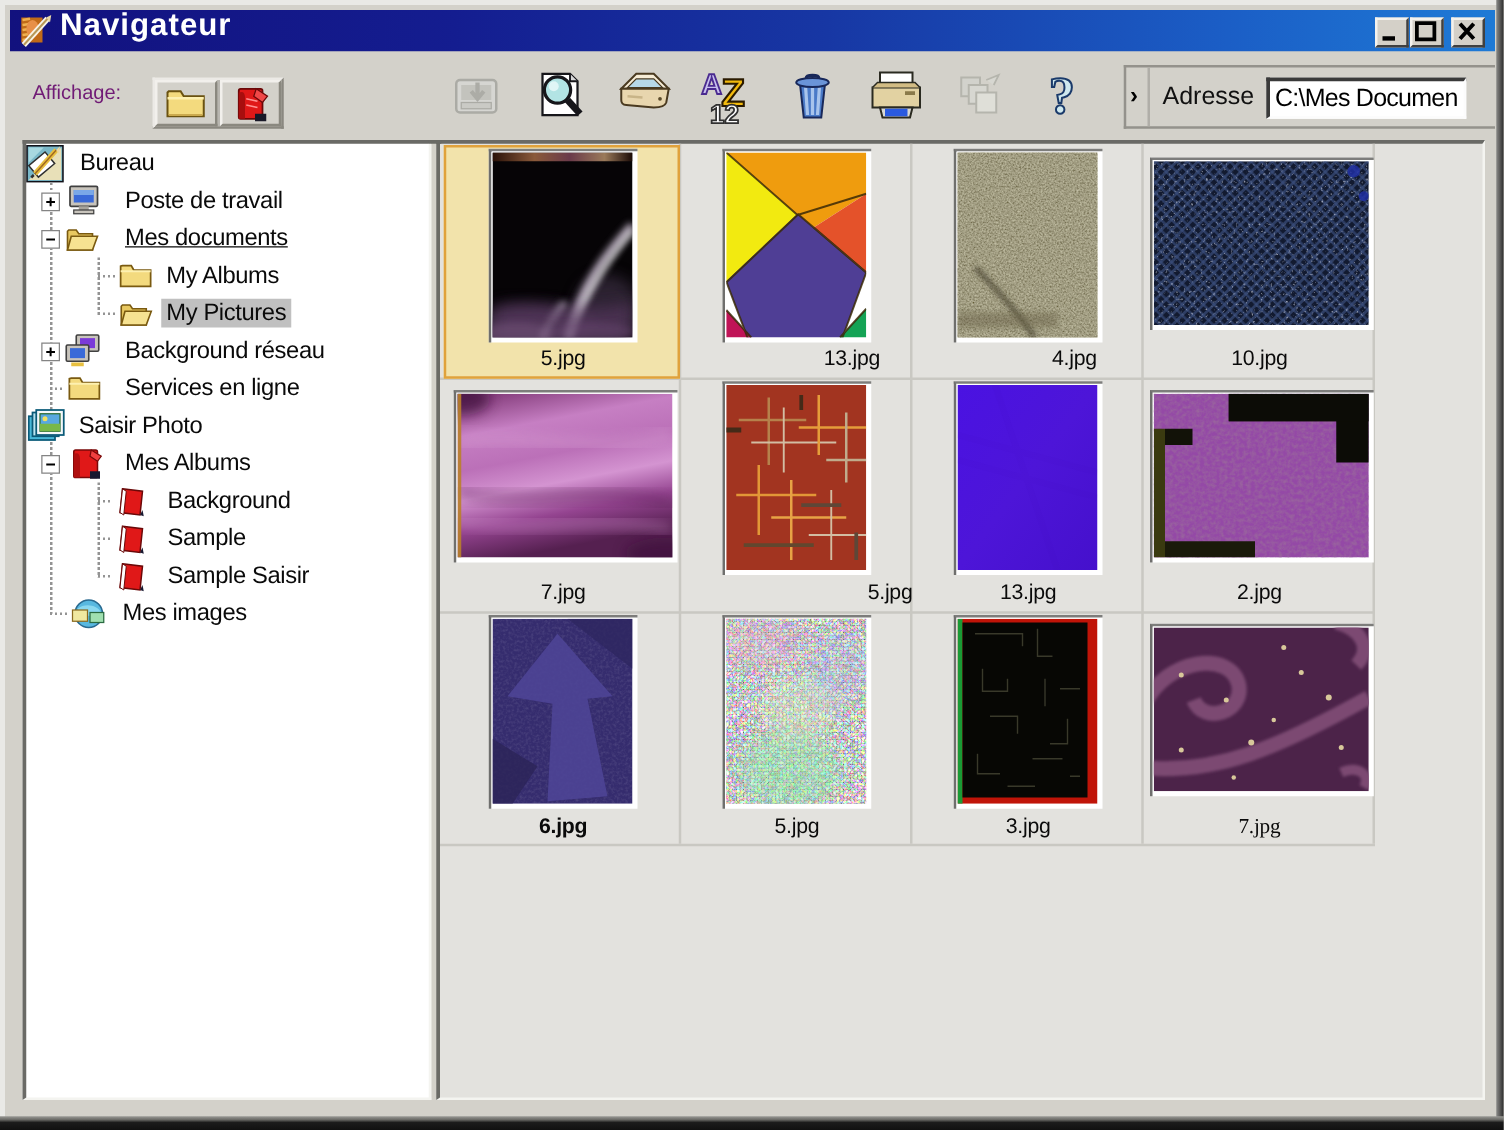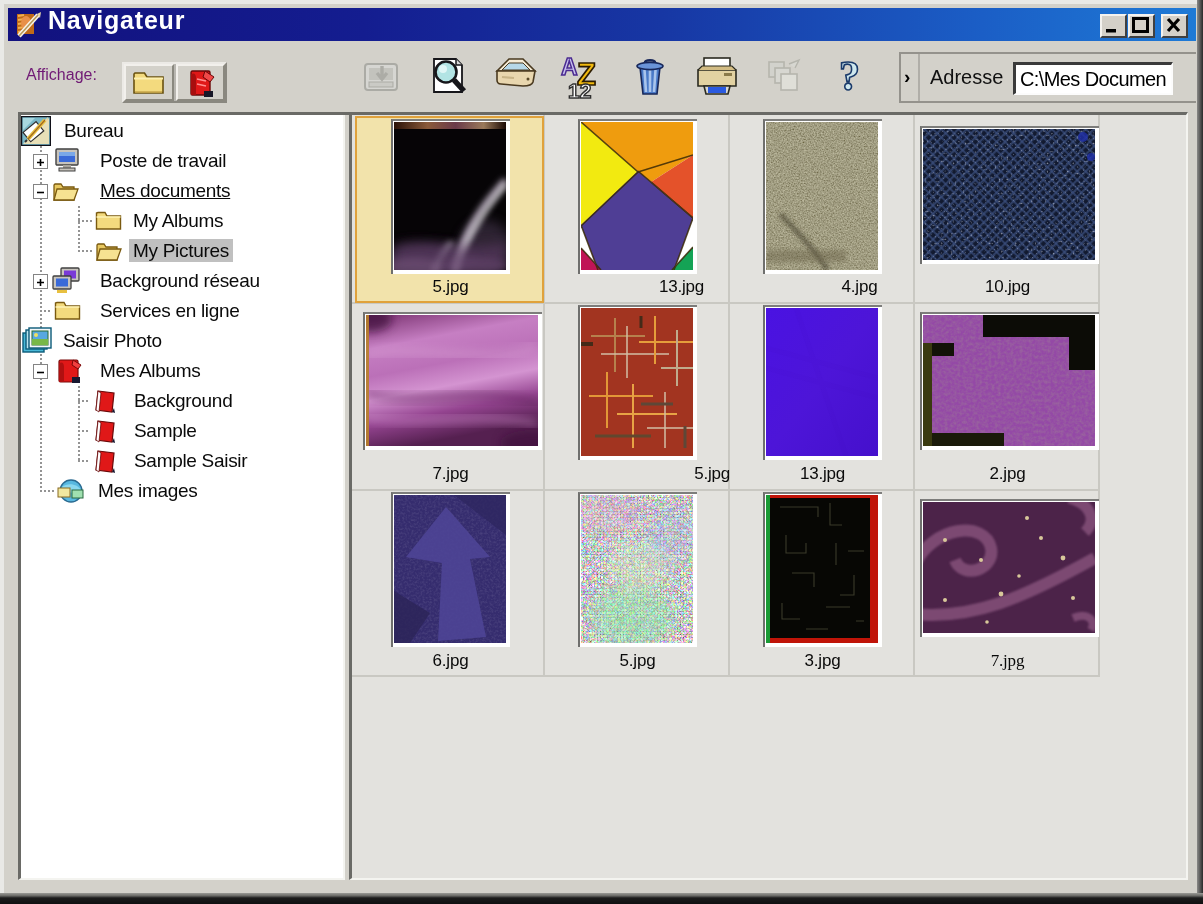--- a/index.html
+++ b/index.html
@@ -437,21 +437,21 @@
 </div>
 
 <div class="cell-label" style="left:358px;top:277px;">5.jpg</div>
 <div class="cell-label" style="left:545px;top:277px;padding-left:44px;">13.jpg</div>
 <div class="cell-label" style="left:730px;top:277px;margin-left:37px;">4.jpg</div>
 <div class="cell-label" style="left:915px;top:277px;">10.jpg</div>
 <div class="cell-label" style="left:358px;top:464px;">7.jpg</div>
 <div class="cell-label" style="left:545px;top:464px;text-align:right;">5.jpg</div>
 <div class="cell-label" style="left:730px;top:464px;">13.jpg</div>
 <div class="cell-label" style="left:915px;top:464px;">2.jpg</div>
-<div class="cell-label" style="left:358px;top:651px;">6.jpg</div>
+<div class="cell-label" style="left:358px;top:651px;font-weight:bold;">6.jpg</div>
 <div class="cell-label" style="left:545px;top:651px;">5.jpg</div>
 <div class="cell-label" style="left:730px;top:651px;">3.jpg</div>
 <div class="cell-label" style="left:915px;top:651px;font-family:Liberation Serif, serif;">7.jpg</div>
 
 <div class="dotv" style="left:40px;top:146px;height:345px;"></div>
 <div class="doth" style="left:40px;top:160px;width:8px;"></div>
 <div class="doth" style="left:40px;top:190px;width:8px;"></div>
 <div class="doth" style="left:40px;top:310px;width:12px;"></div>
 <div class="doth" style="left:40px;top:490px;width:14px;"></div>
 <div class="dotv" style="left:78px;top:206px;height:46px;"></div>

